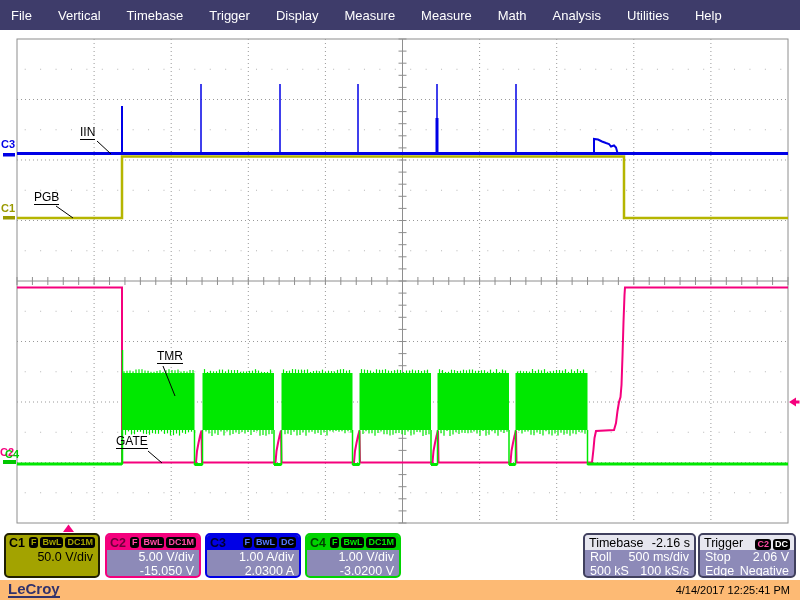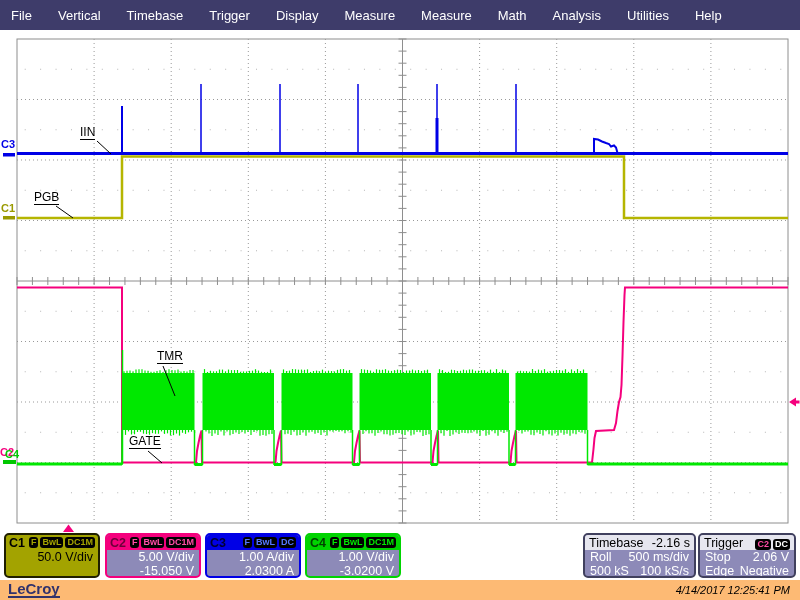--- a/index.html
+++ b/index.html
@@ -25,21 +25,21 @@
   .chbox .crow{text-align:right;padding-right:5px;font-size:12.5px;line-height:14px;}
   .infobox{position:absolute;top:533px;height:45px;border:2px solid #40405e;border-radius:5px;
            background:#8d8ab8;box-sizing:border-box;overflow:hidden;z-index:4;}
   .infohead{height:15px;background:#e6e6ef;color:#000;display:flex;align-items:center;
             justify-content:space-between;padding:0 4px;font-size:12.5px;}
   .irow{display:flex;justify-content:space-between;color:#fff;font-size:12.5px;line-height:14px;padding:0 5px;}
   
   .footer{position:absolute;left:0;top:580px;width:800px;height:20px;background:#fdba74;z-index:4;}
   .logo{position:absolute;left:8px;top:1px;font-size:15px;font-weight:bold;color:#32326b;
         border-bottom:2px solid #32326b;line-height:15px;}
-  .tstamp{position:absolute;right:10px;top:4px;font-size:11px;color:#000;font-style:italic;}
+  .tstamp{position:absolute;right:10px;top:4px;font-size:11px;color:#000;}
 </style>
 </head>
 <body>
 
 <div class="screen">
 
   <svg id="plot" width="800" height="533" viewBox="0 0 800 533">
       <rect x="17" y="39" width="771" height="484" fill="#fff" stroke="#8e8e8e" stroke-width="1"></rect>
       <line x1="94.1" y1="39" x2="94.1" y2="523" stroke="#999999" stroke-width="1" stroke-dasharray="1 3"></line>
       <line x1="171.2" y1="39" x2="171.2" y2="523" stroke="#999999" stroke-width="1" stroke-dasharray="1 3"></line>
@@ -480,21 +480,21 @@
       <line x1="163" y1="366" x2="175" y2="396" stroke="#000" stroke-width="1"></line>
       <line x1="148" y1="451" x2="162" y2="463" stroke="#000" stroke-width="1"></line>
       <polygon points="63,532 74,532 68.5,524.5" fill="#f5007d"></polygon>
       <polygon points="789,402 796,397.5 796,400.5 799.5,400.5 799.5,403.5 796,403.5 796,406.5" fill="#f5007d"></polygon>
     </svg>
 
   <div id="overlay">
       <div class="anno" style="left: 80px; top: 126px;">IIN</div>
       <div class="anno" style="left: 34px; top: 191px;">PGB</div>
       <div class="anno" style="left: 137px; top: 350px; margin-left: 20px;">TMR</div>
-      <div class="anno" style="left: 116px; top: 435px; margin-left: 13px;">GATE</div>
+      <div class="anno" style="left: 116px; top: 435px;">GATE</div>
       <div class="chmark" style="color: rgb(0, 0, 230); left: 1px; top: 139px;">C3</div>
       <div class="chmark" style="color: rgb(154, 154, 0); left: 1px; top: 203px;">C1</div>
       <div class="chmark" style="color: rgb(245, 0, 125); left: 0px; top: 447px;">C2</div>
       <div class="chmark" style="color: rgb(0, 200, 0); left: 5px; top: 449px;">C4</div>
     </div>
 
   <div class="menubar" id="menubar">
       <span class="mitem">File</span>
       <span class="mitem">Vertical</span>
       <span class="mitem">Timebase</span>

